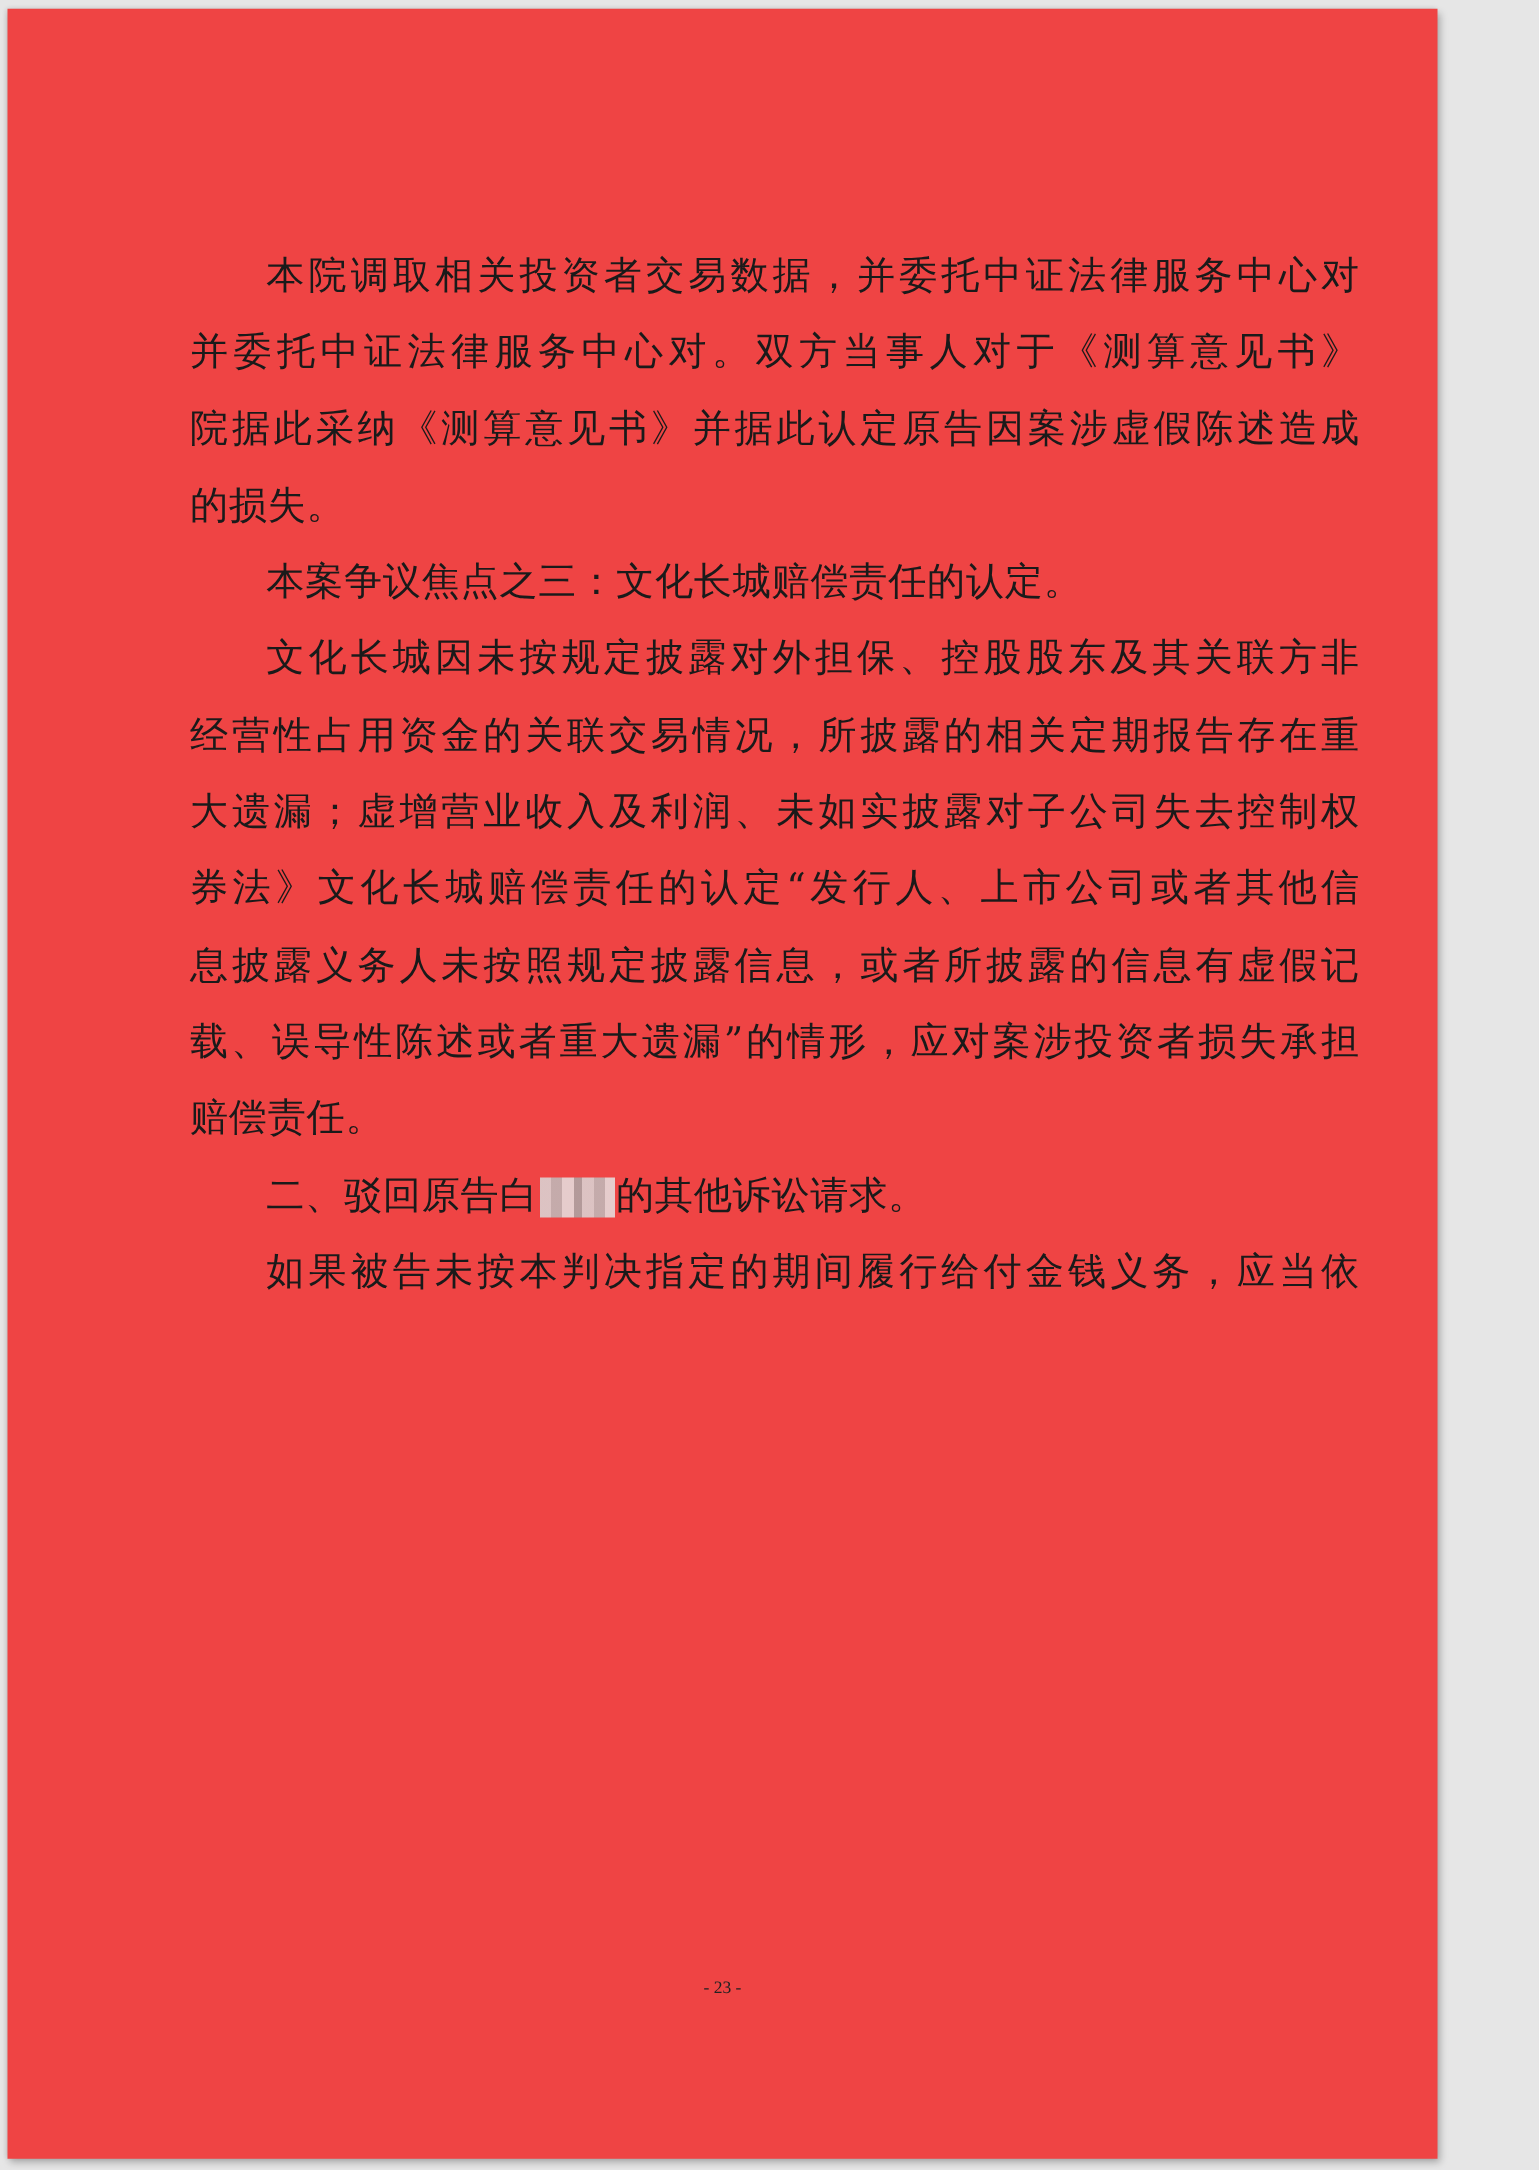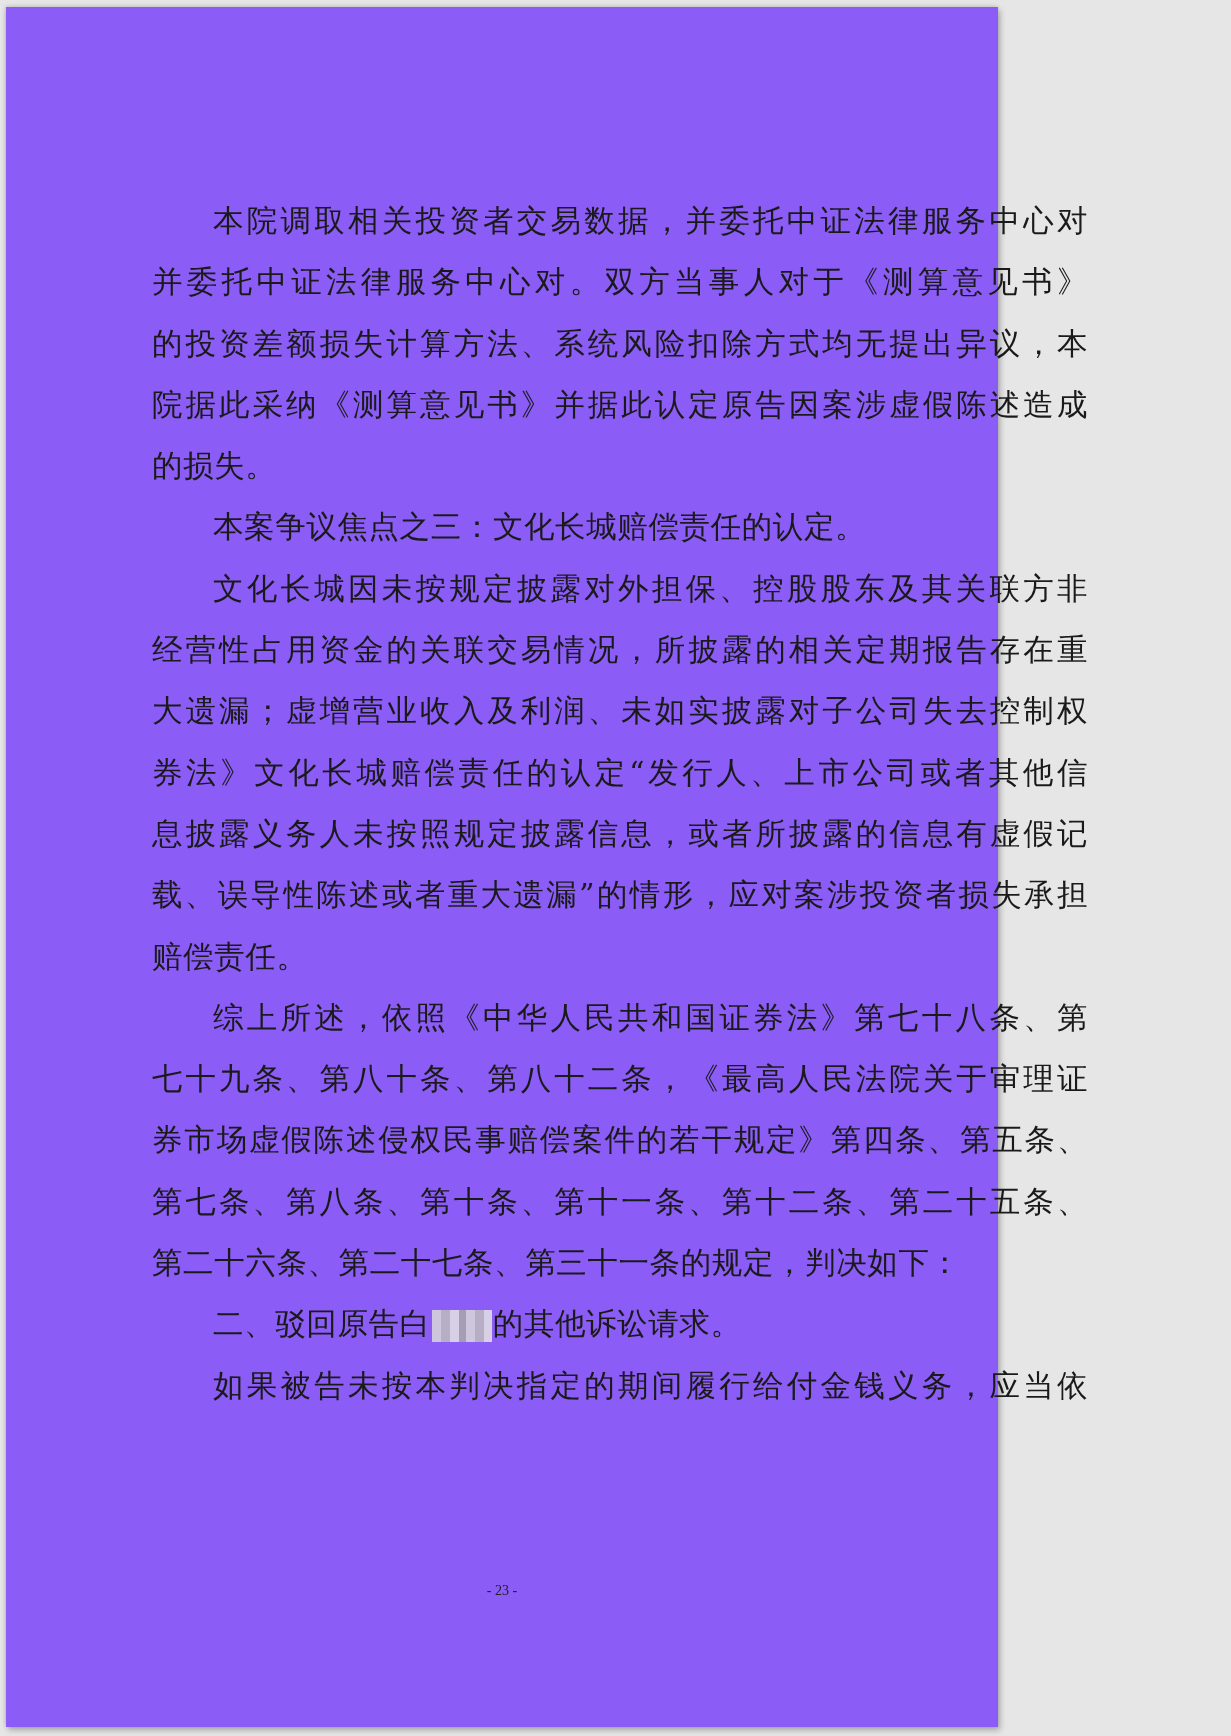--- a/index.html
+++ b/index.html
@@ -7,23 +7,23 @@
       padding: 0;
       width: 1231px;
       height: 1736px;
       background: #e6e6e6;
       overflow: hidden;
     }
     .page {
       position: absolute;
       left: 6px;
       top: 7px;
-      width: 992px;
+      width: 1144px;
       height: 1720px;
-      background: #8b5cf6;
+      background: #ef4444;
       box-shadow: 2px 3px 6px rgba(0,0,0,0.28), -1px -1px 4px rgba(0,0,0,0.12);
     }
     .body-text {
       position: absolute;
       left: 146px;
       top: 183px;
       width: 936px;
       font-family: "DejaVu Serif", "Liberation Serif", serif;
       font-size: 30.5px;
       line-height: 61.3px;
@@ -69,46 +69,38 @@
   </style>
 </head>
 <body>
 
 <div class="page">
   <div class="body-text">
 
     <p class="para">
       <span class="line">本院调取相关投资者交易数据，并委托中证法律服务中心对</span>
       <span class="line" style="text-indent:0">并委托中证法律服务中心对。双方当事人对于《测算意见书》</span>
-      <span class="line" style="text-indent:0">的投资差额损失计算方法、系统风险扣除方式均无提出异议，本</span>
       <span class="line" style="text-indent:0">院据此采纳《测算意见书》并据此认定原告因案涉虚假陈述造成</span>
       <span class="line last" style="text-indent:0">的损失。</span>
     </p>
 
     <p class="para">
       <span class="line last">本案争议焦点之三：文化长城赔偿责任的认定。</span>
     </p>
 
     <p class="para">
       <span class="line">文化长城因未按规定披露对外担保、控股股东及其关联方非</span>
       <span class="line" style="text-indent:0">经营性占用资金的关联交易情况，所披露的相关定期报告存在重</span>
       <span class="line" style="text-indent:0">大遗漏；虚增营业收入及利润、未如实披露对子公司失去控制权</span>
       <span class="line" style="text-indent:0">券法》文化长城赔偿责任的认定“发行人、上市公司或者其他信</span>
       <span class="line" style="text-indent:0">息披露义务人未按照规定披露信息，或者所披露的信息有虚假记</span>
       <span class="line" style="text-indent:0">载、误导性陈述或者重大遗漏”的情形，应对案涉投资者损失承担</span>
       <span class="line last" style="text-indent:0">赔偿责任。</span>
     </p>
 
-    <p class="para">
-      <span class="line">综上所述，依照《中华人民共和国证券法》第七十八条、第</span>
-      <span class="line" style="text-indent:0">七十九条、第八十条、第八十二条，《最高人民法院关于审理证</span>
-      <span class="line" style="text-indent:0">券市场虚假陈述侵权民事赔偿案件的若干规定》第四条、第五条、</span>
-      <span class="line" style="text-indent:0">第七条、第八条、第十条、第十一条、第十二条、第二十五条、</span>
-      <span class="line last" style="text-indent:0">第二十六条、第二十七条、第三十一条的规定，判决如下：</span>
-    </p>
 
 
     <p class="para">
       <span class="line last"><span>二、驳回原告白</span><span class="redact" style="width:60px"></span><span>的其他诉讼请求。</span></span>
     </p>
 
     <p class="para">
       <span class="line">如果被告未按本判决指定的期间履行给付金钱义务，应当依</span>
     </p>
 

